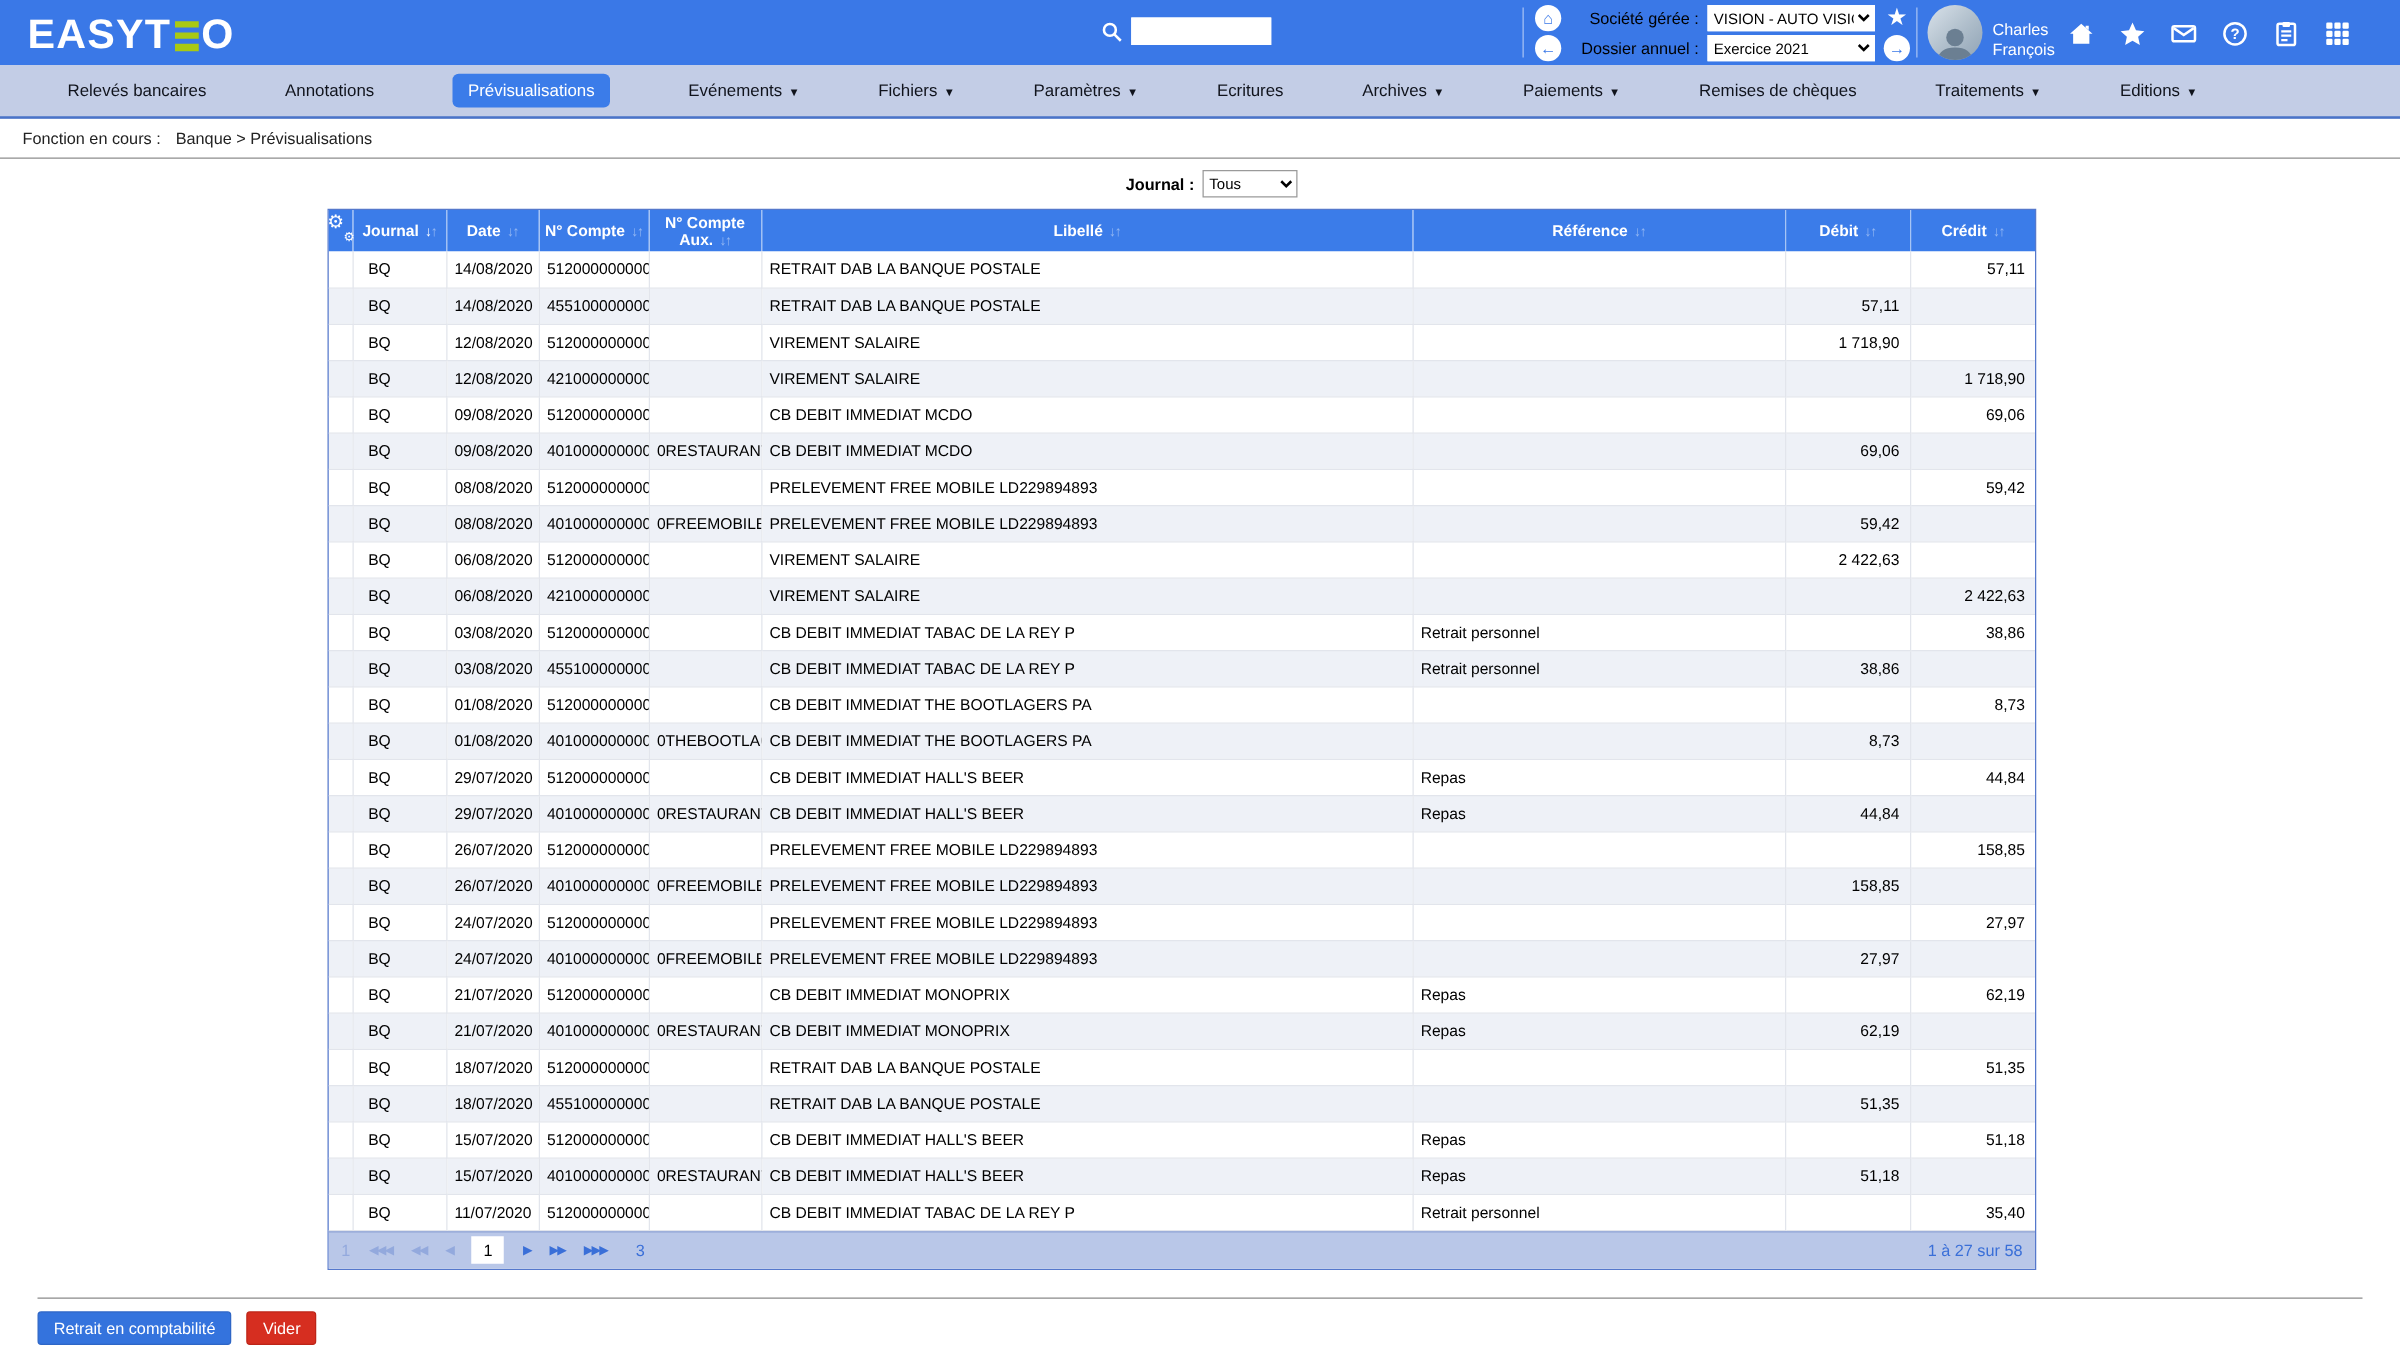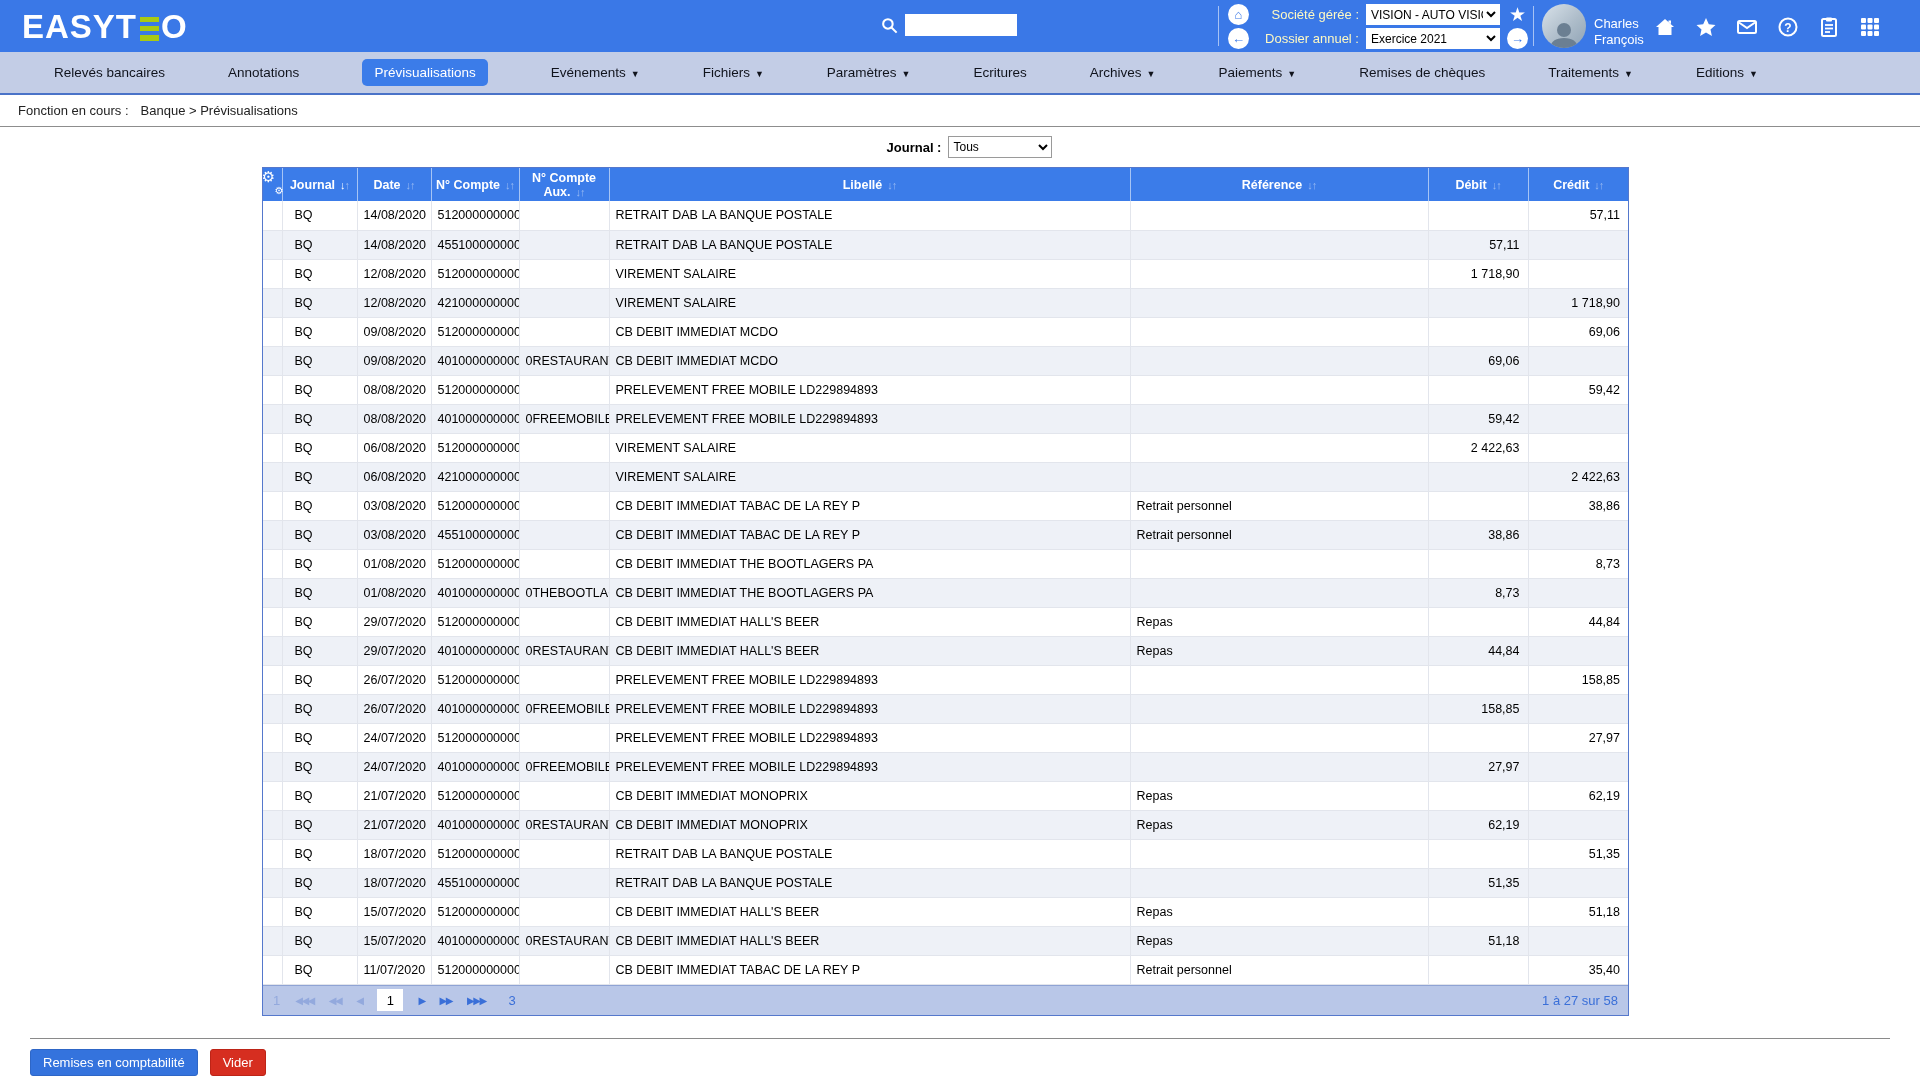--- a/index.html
+++ b/index.html
@@ -13,21 +13,21 @@
     font-weight: bold; font-size: 33px; letter-spacing: 1px; color: #fff; }
   .logo .ebars { display: inline-flex; flex-direction: column; justify-content: space-between;
     width: 19px; height: 24px; margin: 3px 2px 0 3px; }
   .logo .ebars i { display: block; height: 5.5px; background: var(--green, #a9c913); }
   .searchbox { position: absolute; left: 880px; top: 14px; display: flex; align-items: center; gap: 6px; }
   .searchbox input { width: 112px; height: 22px; border: 1px solid #fff; background: #fff;
     font-size: 12px; padding: 0 4px; outline: none; }
   .vdivider { position: absolute; top: 6px; width: 1px; height: 40px; background: rgba(255,255,255,.55); }
   .ctx { position: absolute; left: 1228px; top: 4px; display: flex; flex-direction: column; gap: 3px; }
   .ctx .row { display: flex; align-items: center; height: 21px; gap: 7px; }
-  .ctx .lbl { width: 103px; text-align: right; font-size: 13px; color: #fef9c3; }
+  .ctx .lbl { width: 103px; text-align: right; font-size: 13px; color: #000000; }
   .ctx select { width: 134px; height: 21px; font-size: 12px; border: 1px solid #fff; background: #fff; }
   .circle-ic { width: 21px; height: 21px; border-radius: 50%; background: #fff;
     color: var(--blue-top, #3a78e7); display: flex; align-items: center; justify-content: center;
     font-size: 13px; font-weight: bold; line-height: 1; }
   .star-ic { font-size: 19px; color: #fff; line-height: 1; margin-left: 2px; }
   .userblock { position: absolute; left: 1542px; top: 4px; display: flex; align-items: flex-end; gap: 8px; }
   .avatar { width: 44px; height: 44px; border-radius: 50%; overflow: hidden;
     background: linear-gradient(135deg, #d9e2ea 0%, #aebdca 55%, #8fa3b5 100%); position: relative; }
   .avatar svg { position: absolute; bottom: -2px; left: 50%; transform: translateX(-50%); }
   .username { font-size: 13px; line-height: 1.25; color: #fff; }
@@ -44,21 +44,21 @@
     padding: 6px 12px; border-radius: 5px; }
 
   
   .breadcrumb { height: 32px; display: flex; align-items: center; padding-left: 18px;
     font-size: 13px; color: #222; border-bottom: 1px solid #8d8d8d; }
   .breadcrumb .path { margin-left: 12px; }
 
   
   .filterrow { height: 40px; display: flex; align-items: center; justify-content: center; gap: 7px; padding-left: 19px; }
   .filterrow label { font-size: 13px; font-weight: bold; color: #000; }
-  .filterrow select { width: 104px; height: 22px; font-size: 12px; border: 1px solid #9a9a9a; background: #fff; }
+  .filterrow select { width: 76px; height: 22px; font-size: 12px; border: 1px solid #9a9a9a; background: #fff; }
 
   
   .tablewrap { margin-left: 262px; width: 1367px; border: 1px solid #5578cc; }
   table { width: 100%; border-collapse: collapse; table-layout: fixed; }
   col.c-gear { width: 19px; } col.c-journal { width: 75px; } col.c-date { width: 74px; }
   col.c-compte { width: 88px; } col.c-aux { width: 90px; } col.c-libelle { width: 521px; }
   col.c-ref { width: 298px; } col.c-debit { width: 100px; } col.c-credit { width: 100px; }
   thead th { background: var(--blue-accent, #3b7ce9); color: #fff; height: 33px;
     font-size: 12.5px; font-weight: bold; text-align: center; vertical-align: middle;
     border-right: 1px solid rgba(255,255,255,.55); cursor: pointer; }
@@ -632,15 +632,15 @@
         <span class="parrow">▶▶▶</span>
       </span>
     <span style="margin-left:8px;cursor:pointer;">3</span>
     <span class="pspacer"></span>
     <span class="psummary">1 à 27 sur 58</span>
   </div>
 </div>
 
 <div class="footline"></div>
 <div class="footbtns">
-  <button class="btn blue">Remises en comptabilité</button>
+  <button class="btn blue">Retrait en comptabilité</button>
   <button class="btn red">Vider</button>
 </div>
 
 </body></html>

